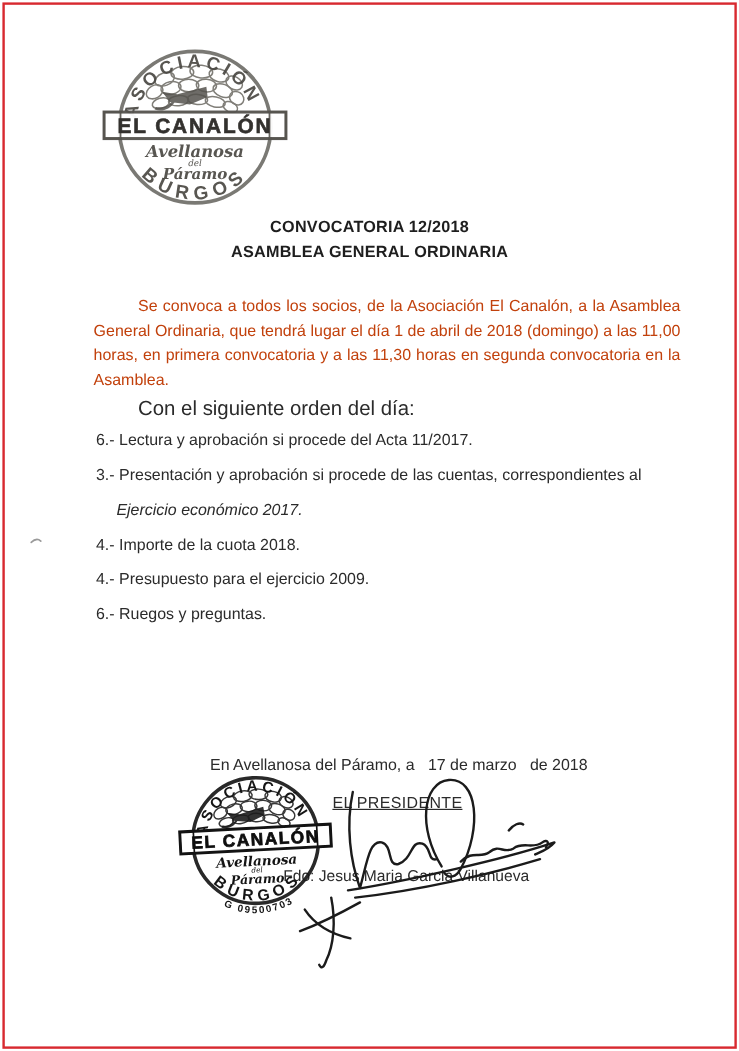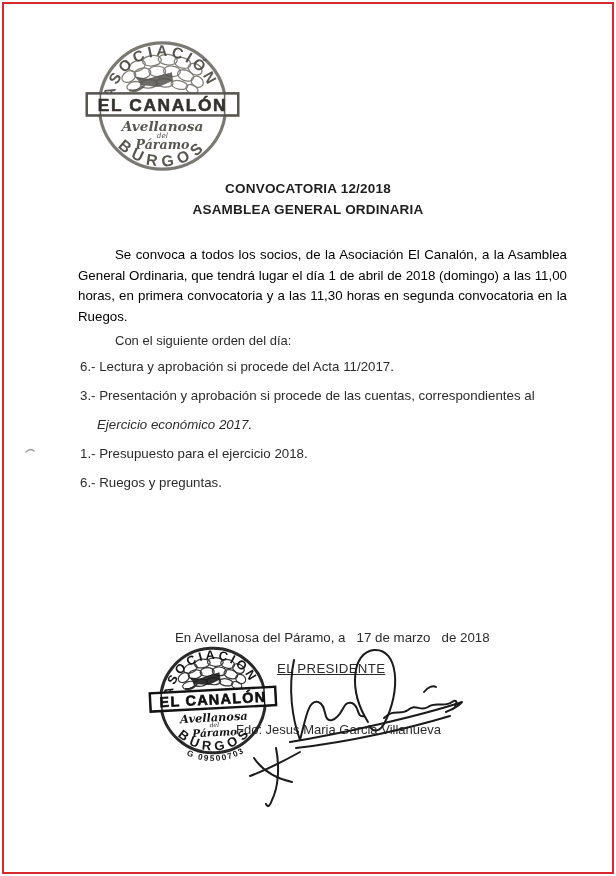--- a/index.html
+++ b/index.html
@@ -3,24 +3,24 @@
 <meta charset="utf-8">
 <style>
   html,body{margin:0;padding:0;}
   body{
     width:616px;height:876px;position:relative;background:#ffffff;
     font-family:"Liberation Sans", sans-serif;color:#2b2b2b;overflow:hidden;
   }
   .frame{position:absolute;inset:2px;border:2px solid #d8292f;pointer-events:none;}
   .abs{position:absolute;}
   .title-line{left:0;width:616px;text-align:center;font-weight:bold;font-size:13.5px;letter-spacing:.2px;color:#1e1e1e;}
-  .para{left:78px;width:489px;font-size:13.3px;line-height:20.5px;color:#000000;}
+  .para{left:78px;width:489px;font-size:13.3px;line-height:20.5px;color:#c2410c;}
   .para .jline{text-align:justify;text-align-last:justify;}
   .para .indent{text-indent:37px;}
-  .agenda-heading{left:115px;top:331px;font-size:13px;line-height:20px;}
+  .agenda-heading{left:115px;top:331px;font-size:17px;line-height:20px;}
   .agenda{left:80px;top:352px;width:500px;font-size:13.3px;line-height:29px;}
   .agenda .cont{padding-left:17px;font-style:italic;}
   .date-line{left:175px;top:630px;font-size:13.3px;}
   .president{left:277px;top:661px;font-size:13.3px;letter-spacing:.3px;text-decoration:underline;}
   .signed{left:236px;top:722px;font-size:13px;}
   .stamp-top{left:72px;top:26px;width:181px;height:160px;}
   .stamp-bottom{left:138px;top:634px;width:150px;height:133px;transform:rotate(-3deg);}
   .sig-overlay{left:0;top:0;width:616px;height:876px;pointer-events:none;}
   svg{display:block;}
   svg text{font-family:"Liberation Sans", sans-serif;}
@@ -80,29 +80,30 @@
   </text>
 </svg>
 
 <div class="abs title-line" style="top:181px">CONVOCATORIA 12/2018</div>
 <div class="abs title-line" style="top:202px">ASAMBLEA GENERAL ORDINARIA</div>
 
 <div class="abs para" style="top:245px">
   <div class="jline indent">Se convoca a todos los socios, de la Asociación El Canalón, a la Asamblea</div>
   <div class="jline">General Ordinaria, que tendrá lugar el día 1 de abril de 2018 (domingo) a las 11,00</div>
   <div class="jline">horas, en primera convocatoria y a las 11,30 horas en segunda convocatoria en la</div>
-  <div>Ruegos.</div>
+  <div>Asamblea.</div>
 </div>
 
 <div class="abs agenda-heading">Con el siguiente orden del día:</div>
 <div class="abs agenda">
   <div>6.- Lectura y aprobación si procede del Acta 11/2017.</div>
   <div>3.- Presentación y aprobación si procede de las cuentas, correspondientes al</div>
   <div class="cont">Ejercicio económico 2017.</div>
-  <div>1.- Presupuesto para el ejercicio 2018.</div>
+  <div>4.- Importe de la cuota 2018.</div>
+  <div>4.- Presupuesto para el ejercicio 2009.</div>
   <div>6.- Ruegos y preguntas.</div>
 </div>
 
 <div class="abs date-line">En Avellanosa del Páramo, a &nbsp; 17 de marzo &nbsp; de 2018</div>
 <div class="abs president">EL PRESIDENTE</div>
 <div class="abs signed">Fdo: Jesus Maria Garcia Villanueva</div>
 
 <svg class="abs stamp-bottom" viewBox="0 0 172 152">
   <g opacity="0.92" stroke="#171717" fill="none" stroke-width="3.4">
     <circle cx="86" cy="76" r="60"></circle>

